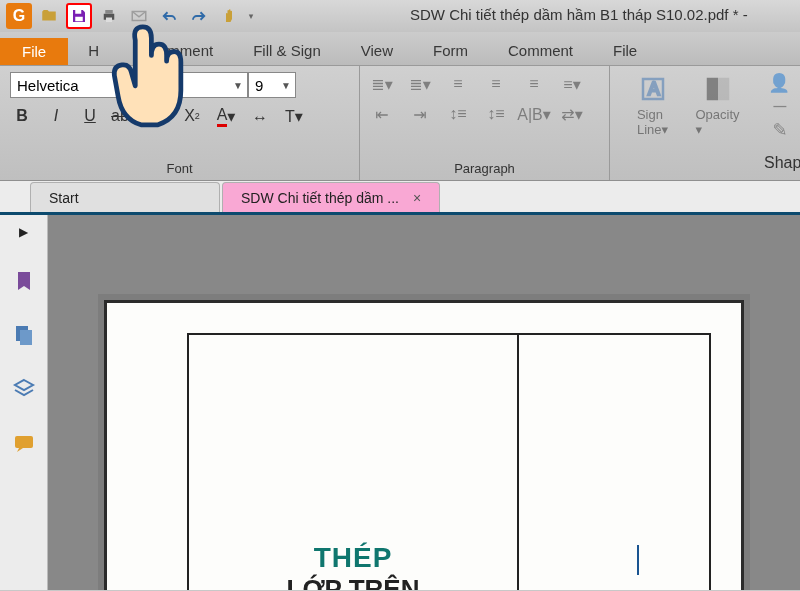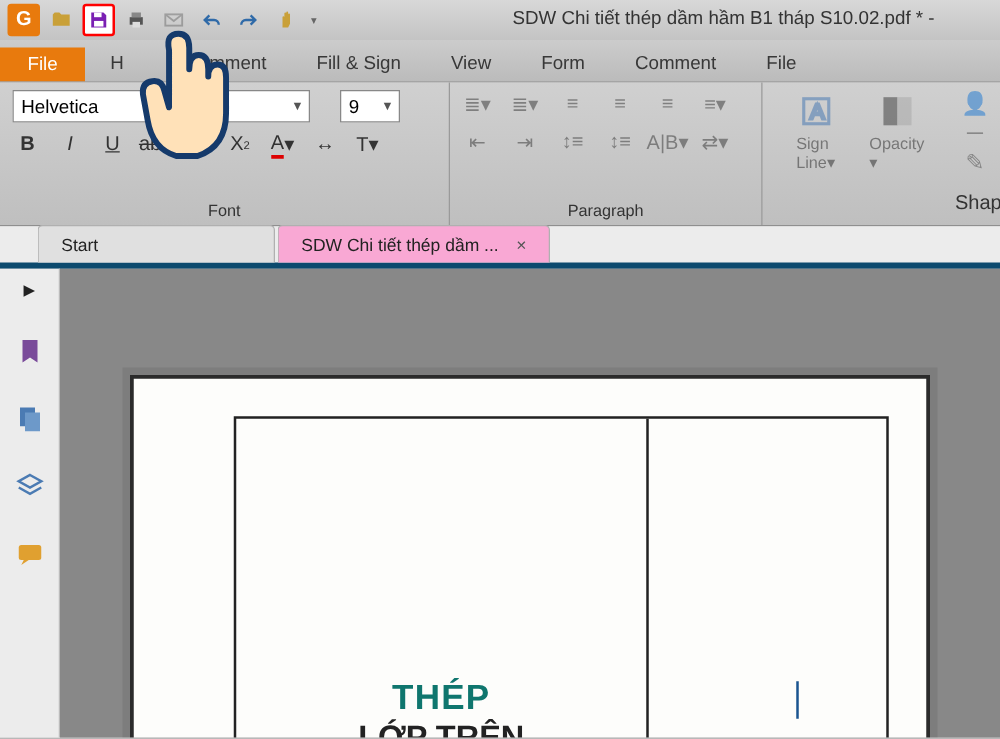--- a/index.html
+++ b/index.html
@@ -16,35 +16,35 @@
 
   
   .tabs { height: 34px; display:flex; align-items:flex-end; background:linear-gradient(#ccc,#bbb); border-bottom:1px solid #9a9a9a;}
   .file-tab { background:#e87a0d; color:#fff; height:27px; padding:0 22px; display:flex; align-items:center; font-size:15px; }
   .rtab { height:30px; padding:0 20px; display:flex; align-items:center; color:#383838; font-size:15px; }
 
   
   .ribbon { height: 115px; background:linear-gradient(#d0d0d0,#bfbfbf); display:flex; border-bottom:1px solid #8f8f8f; }
   .group { border-right:1px solid #9a9a9a; display:flex; flex-direction:column; justify-content:space-between; padding:6px 10px 2px 10px;}
   .group-label { text-align:center; font-size:13px; color:#333; padding:2px 0;}
-  .font-row1 { display:flex; gap:24px; margin-bottom:6px;}
+  .font-row1 { display:flex; gap:0; margin-bottom:6px;}
   .combo { background:#fff; border:1px solid #888; height:26px; display:flex; align-items:center; padding:0 6px; font-size:15px; position:relative;}
   .combo.font { width:238px; }
   .combo.size { width:48px; }
   .dd { position:absolute; right:4px; font-size:10px; color:#555;}
   .font-row2 { display:flex; gap:10px; align-items:center;}
   .ic { width:24px; height:24px; display:flex; align-items:center; justify-content:center; color:#333; font-size:16px;}
   .para-rows { display:flex; flex-direction:column; gap:6px; opacity:0.5;}
   .para-row { display:flex; gap:14px; }
   .bigbtn { display:flex; flex-direction:column; align-items:center; justify-content:center; width:72px; opacity:0.55; color:#333; font-size:13px; gap:3px;}
   .bigbtn svg { width:30px; height:30px; }
   .shape-stack { display:flex; flex-direction:column; gap:2px; opacity:0.5; color:#444; font-size:18px; align-items:center;}
 
   
-  .doctabs { height:34px; background:#ececec; display:flex; align-items:flex-end; padding-left:30px; border-bottom:5px solid #0c4a6e;}
+  .doctabs { height:34px; background:#ececec; display:flex; align-items:flex-end; padding-left:30px; border-bottom:3px solid #0c4a6e;}
   .doctab { background:#f9a8d4; border:1px solid #b0b0b0; border-bottom:none; height:30px; padding:0 18px; display:flex; align-items:center; gap:14px; font-size:14px; color:#222; border-radius:4px 4px 0 0; margin-right:2px; min-width:190px;}
   .doctab.inactive { background:#e0e0e0; }
   .close-x { color:#555; font-size:14px;}
 
   
   .content { display:flex; height:375px; }
   .leftbar { width:48px; background:#ececec; border-right:1px solid #bbb; display:flex; flex-direction:column; align-items:center; padding-top:10px; gap:30px; color:#555;}
   .leftbar .toggle { color:#222; font-size:12px;}
   .leftbar svg { width:24px; height:24px;}
   .viewport { flex:1; background:#888; position:relative; overflow:hidden; display:flex; align-items:flex-end; justify-content:center;}

